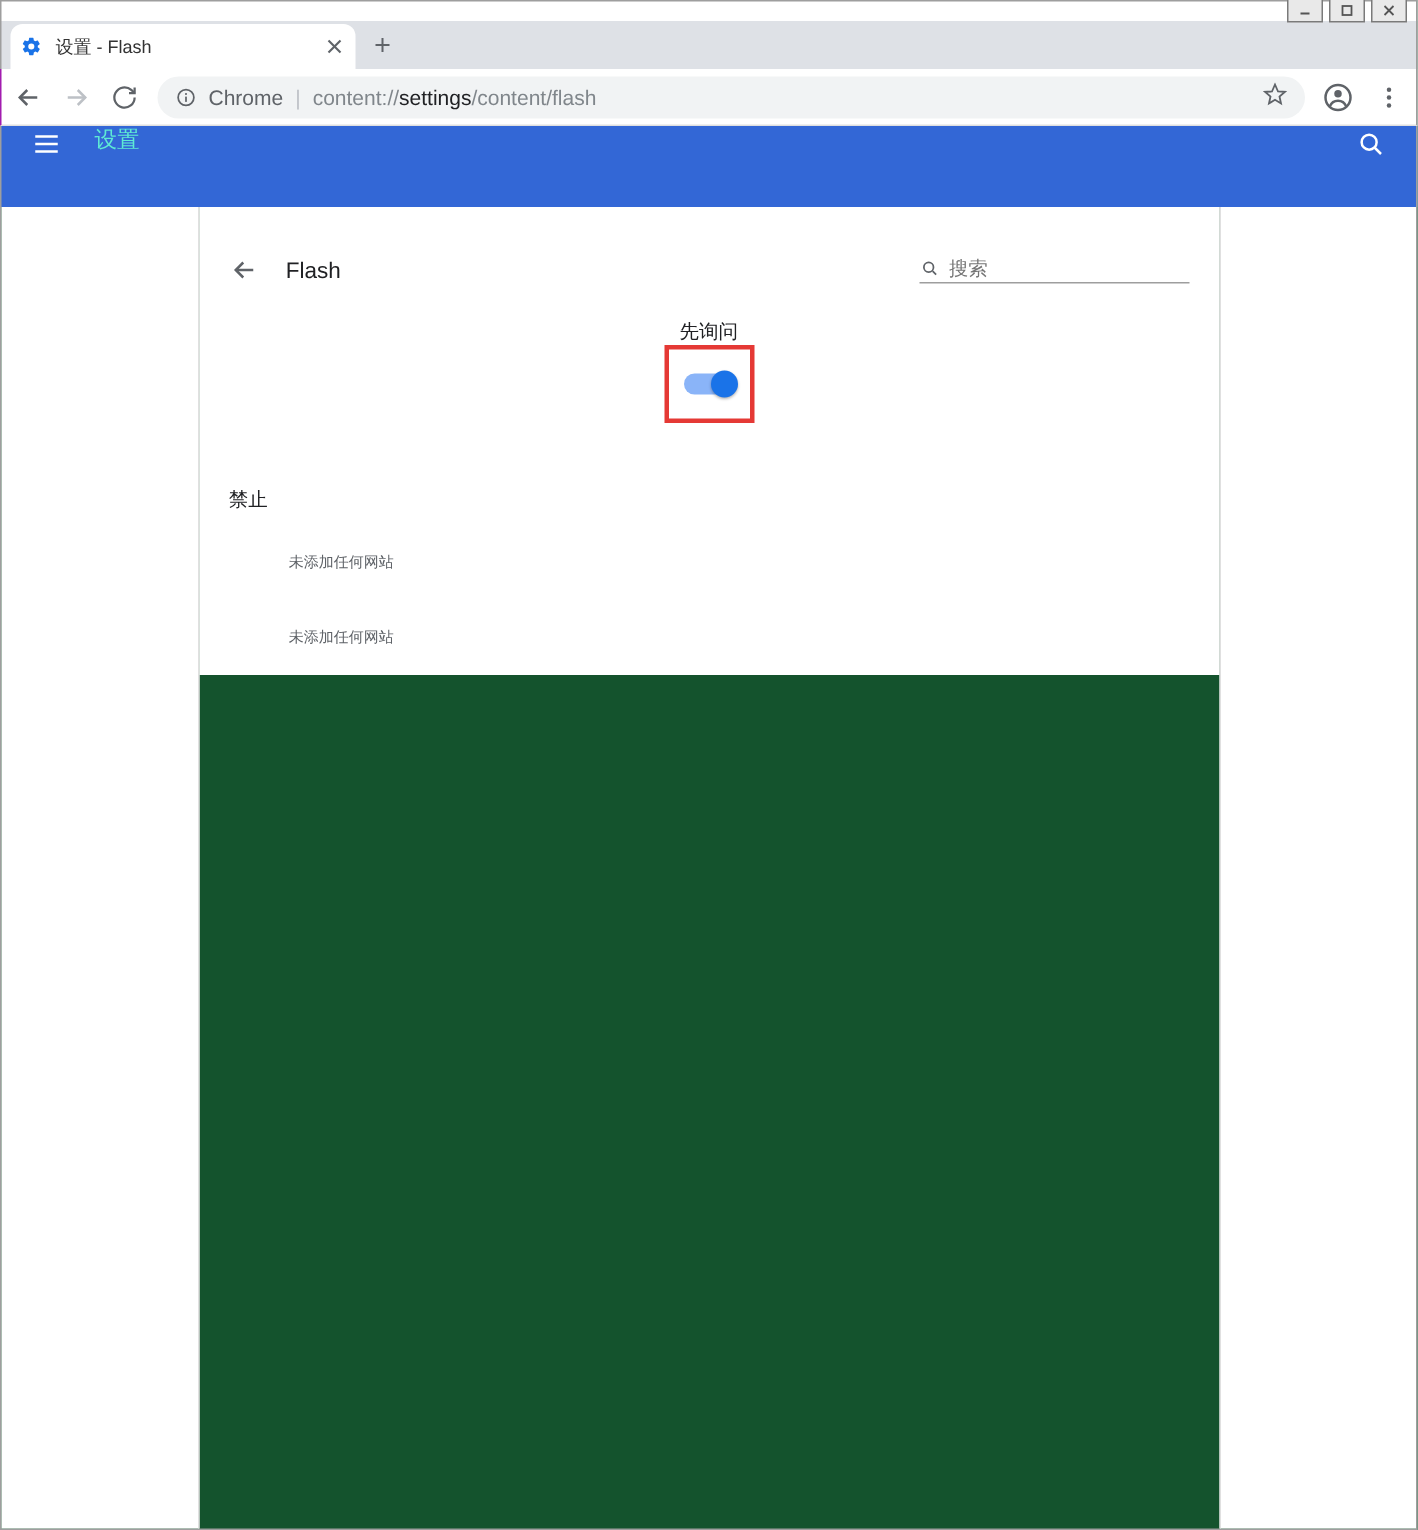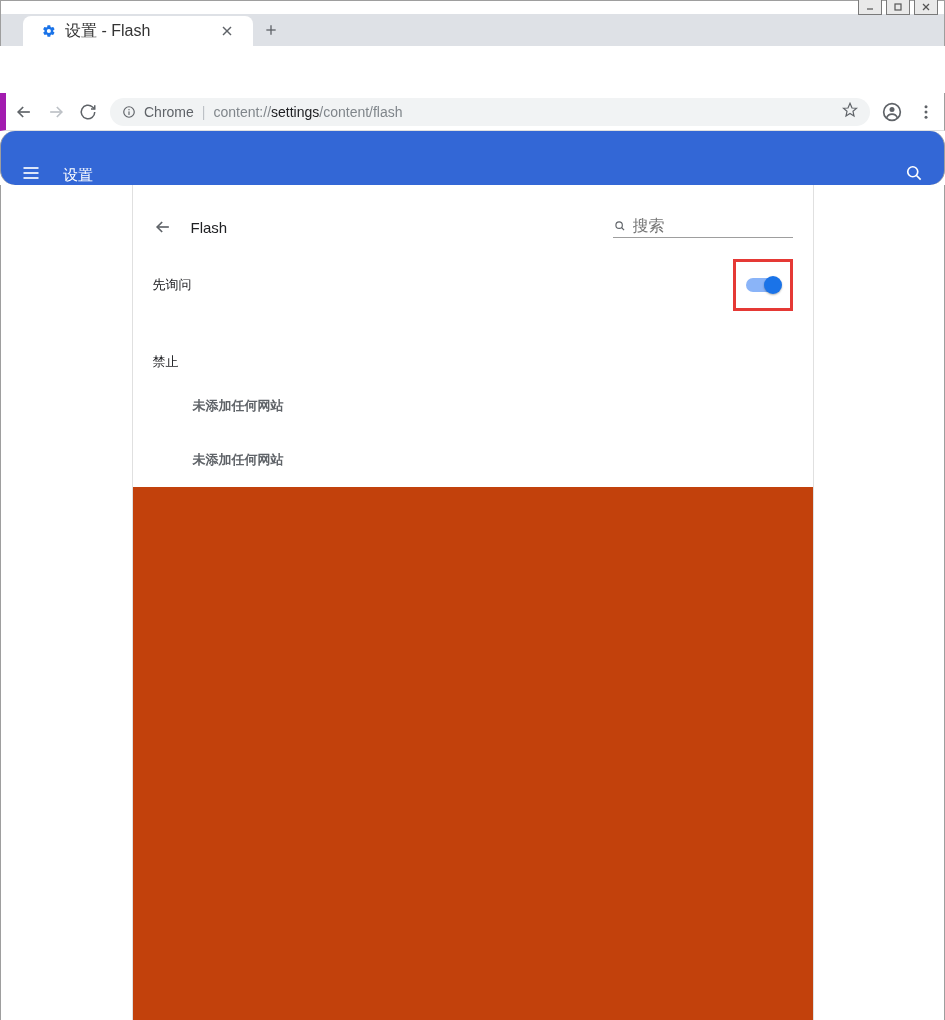--- a/index.html
+++ b/index.html
@@ -6,72 +6,72 @@
   body { width:945px; height:1020px; background:#fff; overflow:hidden; }
 
   
   .win-titlebar { height:14px; background:#fff; border:1px solid #9e9e9e; border-bottom:none; display:flex; justify-content:flex-end; align-items:flex-start; }
   .win-controls { display:flex; gap:4px; padding-right:6px; padding-top:-2px; position:relative; top:-2px;}
   .win-btn { width:24px; height:16px; border:1px solid #7a7a7a; background:#e9e9e9; display:flex; align-items:center; justify-content:center; font-size:10px; color:#555; cursor:pointer; }
   .win-btn svg { width:10px; height:10px; }
 
   
   .tabstrip { height:32px; background:#dee1e6; display:flex; align-items:flex-end; padding-left:6px; border-left:1px solid #9e9e9e; border-right:1px solid #9e9e9e; }
-  .tab { height:30px; width:230px; background:#fff; border-top-left-radius:8px; border-top-right-radius:8px; display:flex; align-items:center; padding:0 18px; font-size:16px; color:#333; position:relative; cursor:pointer;margin-left:16px;}
+  .tab { height:30px; width:230px; background:#fff; border-top-left-radius:8px; border-top-right-radius:8px; display:flex; align-items:center; padding:0 6px; font-size:12px; color:#333; position:relative; cursor:pointer;}
   .tab .favicon { width:16px; height:16px; margin-right:8px; display:flex; align-items:center; justify-content:center; color:#1a73e8;}
   .tab .title { flex:1; white-space:nowrap; overflow:hidden; text-overflow:ellipsis; }
   .tab .close { width:16px; height:16px; display:flex; align-items:center; justify-content:center; color:#555; }
   .newtab { width:28px; height:28px; display:flex; align-items:center; justify-content:center; color:#555; cursor:pointer; margin-left:4px; margin-bottom:2px; border-radius:50%; }
 
   
-  .toolbar { height:38px; background:#fff; border-bottom:1px solid #e0e0e0; display:flex; align-items:center; padding:16px 8px; gap:12px; border-left:6px solid #a21caf; border-right:1px solid #9e9e9e;margin-top:47px;}
+  .toolbar { height:38px; background:#fff; border-bottom:1px solid #e0e0e0; display:flex; align-items:center; padding:16px 8px; gap:12px; border-left:1px solid #a21caf; border-right:1px solid #9e9e9e;}
   .nav-icon { width:20px; height:20px; display:flex; align-items:center; justify-content:center; color:#5f6368; cursor:pointer;}
   .nav-icon.disabled { color:#bdc1c6; cursor:default;}
   .omnibox { flex:1; height:28px; background:#f1f3f4; border-radius:14px; display:flex; align-items:center; padding:0 12px; font-size:14px; color:#5f6368; gap:8px;}
   .omnibox .lock { color:#5f6368; display:flex; align-items:center;}
   .omnibox .chrome-chip { color:#5f6368;}
   .omnibox .sep { color:#bdc1c6;}
   .omnibox .url { color:#80868b;}
   .omnibox .url .strong { color:#202124;text-align:center;}
   .omnibox .star { margin-left:auto; color:#5f6368;}
   .toolbar-right { display:flex; align-items:center; gap:14px;}
   .toolbar-right .avatar,.toolbar-right .menu{ color:#5f6368; width:20px; height:20px; display:flex; align-items:center; justify-content:center; cursor:pointer;}
 
   
-  .settings-header { height:54px; background:#3367d6; display:flex; align-items:flex-end; padding:0 18px; color:#ffffff; border-left:1px solid #9e9e9e; border-right:1px solid #9e9e9e;border-radius:15px;}
+  .settings-header { height:54px; background:#3367d6; display:flex; align-items:flex-start; padding:0 18px; color:#5eead4; border-left:1px solid #9e9e9e; border-right:1px solid #9e9e9e;}
   .hamburger { width:24px; height:24px; display:flex; align-items:center; justify-content:center; margin-right:20px; cursor:pointer;}
   .settings-title { font-size:15px; font-weight:400;}
   .settings-search { margin-left:auto; width:24px; height:24px; display:flex; align-items:center; justify-content:center; cursor:pointer;}
 
   
-  .content-area { width:100%; background:#c2410c; display:flex; justify-content:flex-start; border-left:1px solid #9e9e9e; border-right:1px solid #9e9e9e; border-bottom:1px solid #9e9e9e; height:calc(1020px - 14px - 32px - 38px - 54px);}
+  .content-area { width:100%; background:#14532d; display:flex; justify-content:flex-start; border-left:1px solid #9e9e9e; border-right:1px solid #9e9e9e; border-bottom:1px solid #9e9e9e; height:calc(1020px - 14px - 32px - 38px - 54px);}
   .panel { width:680px; background:#fff; padding-top:24px; position:relative;}
   .content-area::before,.content-area::after{ content:""; flex:1; background:#fff;}
   
   .shadow-wrap{ position:relative; width:680px;}
   .shadow-wrap::before{content:"";position:absolute;left:-1px;top:0;bottom:0;width:1px;background:#e0e0e0;}
   .shadow-wrap::after{content:"";position:absolute;right:-1px;top:0;bottom:0;width:1px;background:#e0e0e0;}
 
   .panel-header{ display:flex; align-items:center; padding:0 20px; height:36px;}
   .back-arrow{ width:20px; height:20px; color:#5f6368; display:flex; align-items:center; justify-content:center; cursor:pointer; margin-right:18px;}
   .panel-title{ font-size:15px; color:#202124;}
   .inline-search{ margin-left:auto; display:flex; align-items:center; border-bottom:1px solid #9e9e9e; width:180px; padding-bottom:2px;}
   .inline-search .sicon{ color:#5f6368; margin-right:6px; display:flex;}
-  .inline-search input{ border:none; outline:none; font-size:16px; width:100%; background:transparent; color:#202124;}
+  .inline-search input{ border:none; outline:none; font-size:13px; width:100%; background:transparent; color:#202124;}
 
   .notice{ font-size:13px; color:#202124; padding:36px 20px 20px 20px;}
-  .row{ display:flex; align-items:center; padding:14px 20px; font-size:13px; color:#202124;}
+  .row{ display:flex; align-items:center; padding:14px 20px; font-size:13px; color:#202124;flex-direction:column;}
   .row .label{ flex:1;}
 
   .toggle-wrap{ border:3px solid #e53935; padding:16px 10px; display:flex; align-items:center;}
   .toggle{ width:34px; height:14px; background:#8ab4f8; border-radius:7px; position:relative; cursor:pointer;}
   .toggle .knob{ width:18px; height:18px; background:#1a73e8; border-radius:50%; position:absolute; top:-2px; right:-2px; box-shadow:0 1px 2px rgba(0,0,0,0.3);}
 
   .section-heading{ font-size:13px; color:#202124; padding:28px 4px 8px 20px;}
-  .empty{ font-size:13px; color:#5f6368; padding:18px 20px 18px 60px;font-weight:bold;}
+  .empty{ font-size:10px; color:#5f6368; padding:18px 20px 18px 60px;}
 </style>
 </head>
 <body>
 
 <div class="win-titlebar">
   <div class="win-controls">
     <div class="win-btn">
       <svg viewBox="0 0 10 10">
           <line x1="2" y1="7" x2="8" y2="7" stroke="#555" stroke-width="1.2"></line>
         </svg>

